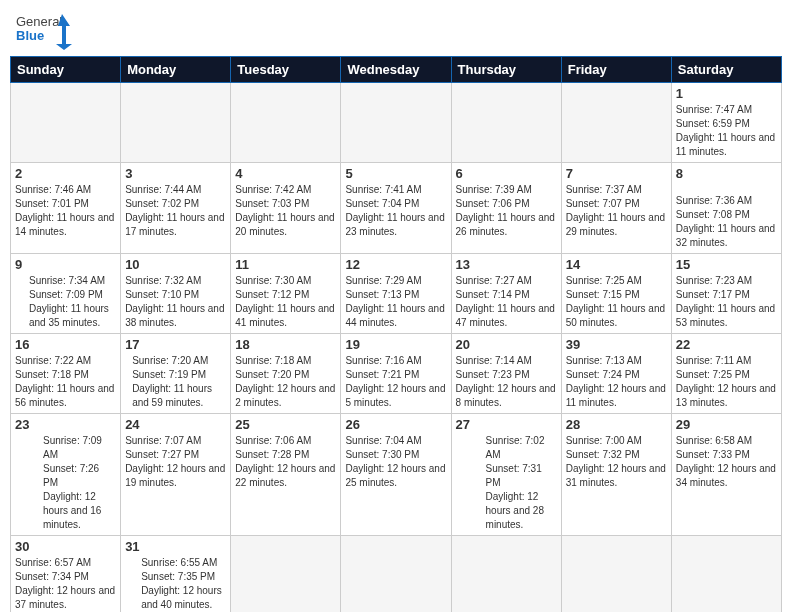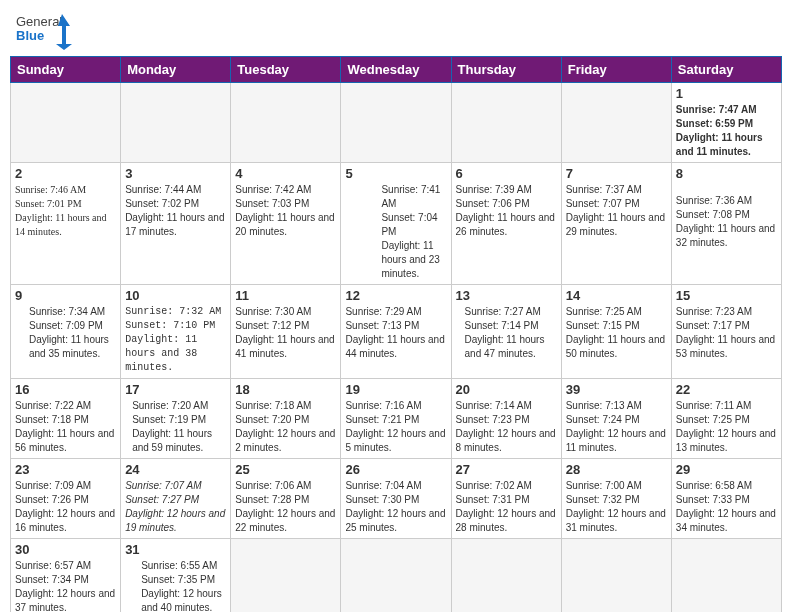--- a/index.html
+++ b/index.html
@@ -33,21 +33,21 @@
     .subtitle {
       font-size: 15px;
       color: #333;
     }
     .calendar {
       width: 100%;
       border-collapse: collapse;
       border: 1px solid #ccc;
     }
     .calendar th {
-      background-color: #701a75;
+      background-color: #0f172a;
       color: #fff;
       text-align: left;
       padding: 5px 6px;
       font-size: 13px;
       font-weight: bold;
       border: 1px solid #1565b0;
     }
     .calendar td {
       vertical-align: top;
       border: 1px solid #ccc;
@@ -108,47 +108,47 @@
   <tbody id="calendar-body">
   <tr>
         <td class="empty"></td>
         <td class="empty"></td>
         <td class="empty"></td>
         <td class="empty"></td>
         <td class="empty"></td>
         <td class="empty"></td>
         <td>
           <span class="day-number">1</span>
-          <div class="day-info" style="white-space: pre-line; font-weight: bold;">Sunrise: 7:47 AM
+          <div class="day-info" style="white-space: pre-line;">Sunrise: 7:47 AM
 Sunset: 6:59 PM
 Daylight: 11 hours and 11 minutes.</div>
         </td>
       </tr>
       <tr>
         <td>
           <span class="day-number">2</span>
-          <div class="day-info" style="white-space: pre-line; font-family: Liberation Serif, serif;">Sunrise: 7:46 AM
+          <div class="day-info" style="white-space: pre-line;">Sunrise: 7:46 AM
 Sunset: 7:01 PM
 Daylight: 11 hours and 14 minutes.</div>
         </td>
         <td>
           <span class="day-number">3</span>
           <div class="day-info" style="white-space: pre-line;">Sunrise: 7:44 AM
 Sunset: 7:02 PM
 Daylight: 11 hours and 17 minutes.</div>
         </td>
         <td>
           <span class="day-number">4</span>
           <div class="day-info" style="white-space: pre-line;">Sunrise: 7:42 AM
 Sunset: 7:03 PM
 Daylight: 11 hours and 20 minutes.</div>
         </td>
         <td>
           <span class="day-number">5</span>
-          <div class="day-info" style="white-space: pre-line; margin-left: 36px;">Sunrise: 7:41 AM
+          <div class="day-info" style="white-space: pre-line;">Sunrise: 7:41 AM
 Sunset: 7:04 PM
 Daylight: 11 hours and 23 minutes.</div>
         </td>
         <td>
           <span class="day-number">6</span>
           <div class="day-info" style="white-space: pre-line;">Sunrise: 7:39 AM
 Sunset: 7:06 PM
 Daylight: 11 hours and 26 minutes.</div>
         </td>
         <td>
@@ -166,39 +166,39 @@
       </tr>
       <tr>
         <td>
           <span class="day-number">9</span>
           <div class="day-info" style="white-space: pre-line; margin-left: 14px;">Sunrise: 7:34 AM
 Sunset: 7:09 PM
 Daylight: 11 hours and 35 minutes.</div>
         </td>
         <td>
           <span class="day-number">10</span>
-          <div class="day-info" style="white-space: pre-line; font-family: Liberation Mono, monospace;">Sunrise: 7:32 AM
+          <div class="day-info" style="white-space: pre-line;">Sunrise: 7:32 AM
 Sunset: 7:10 PM
 Daylight: 11 hours and 38 minutes.</div>
         </td>
         <td>
           <span class="day-number">11</span>
           <div class="day-info" style="white-space: pre-line;">Sunrise: 7:30 AM
 Sunset: 7:12 PM
 Daylight: 11 hours and 41 minutes.</div>
         </td>
         <td>
           <span class="day-number">12</span>
           <div class="day-info" style="white-space: pre-line;">Sunrise: 7:29 AM
 Sunset: 7:13 PM
 Daylight: 11 hours and 44 minutes.</div>
         </td>
         <td>
           <span class="day-number">13</span>
-          <div class="day-info" style="white-space: pre-line; margin-left: 9px;">Sunrise: 7:27 AM
+          <div class="day-info" style="white-space: pre-line;">Sunrise: 7:27 AM
 Sunset: 7:14 PM
 Daylight: 11 hours and 47 minutes.</div>
         </td>
         <td>
           <span class="day-number">14</span>
           <div class="day-info" style="white-space: pre-line;">Sunrise: 7:25 AM
 Sunset: 7:15 PM
 Daylight: 11 hours and 50 minutes.</div>
         </td>
         <td>
@@ -248,45 +248,45 @@
         <td>
           <span class="day-number">22</span>
           <div class="day-info" style="white-space: pre-line;">Sunrise: 7:11 AM
 Sunset: 7:25 PM
 Daylight: 12 hours and 13 minutes.</div>
         </td>
       </tr>
       <tr>
         <td>
           <span class="day-number">23</span>
-          <div class="day-info" style="white-space: pre-line;">Sunrise: 7:09 AM
+          <div class="day-info" style="white-space: pre-line; margin-left: 28px;">Sunrise: 7:09 AM
 Sunset: 7:26 PM
 Daylight: 12 hours and 16 minutes.</div>
         </td>
         <td>
           <span class="day-number">24</span>
-          <div class="day-info" style="white-space: pre-line; font-style: italic;">Sunrise: 7:07 AM
+          <div class="day-info" style="white-space: pre-line;">Sunrise: 7:07 AM
 Sunset: 7:27 PM
 Daylight: 12 hours and 19 minutes.</div>
         </td>
         <td>
           <span class="day-number">25</span>
           <div class="day-info" style="white-space: pre-line;">Sunrise: 7:06 AM
 Sunset: 7:28 PM
 Daylight: 12 hours and 22 minutes.</div>
         </td>
         <td>
           <span class="day-number">26</span>
           <div class="day-info" style="white-space: pre-line;">Sunrise: 7:04 AM
 Sunset: 7:30 PM
 Daylight: 12 hours and 25 minutes.</div>
         </td>
         <td>
           <span class="day-number">27</span>
-          <div class="day-info" style="white-space: pre-line;">Sunrise: 7:02 AM
+          <div class="day-info" style="white-space: pre-line; margin-left: 30px;">Sunrise: 7:02 AM
 Sunset: 7:31 PM
 Daylight: 12 hours and 28 minutes.</div>
         </td>
         <td>
           <span class="day-number">28</span>
           <div class="day-info" style="white-space: pre-line;">Sunrise: 7:00 AM
 Sunset: 7:32 PM
 Daylight: 12 hours and 31 minutes.</div>
         </td>
         <td>

